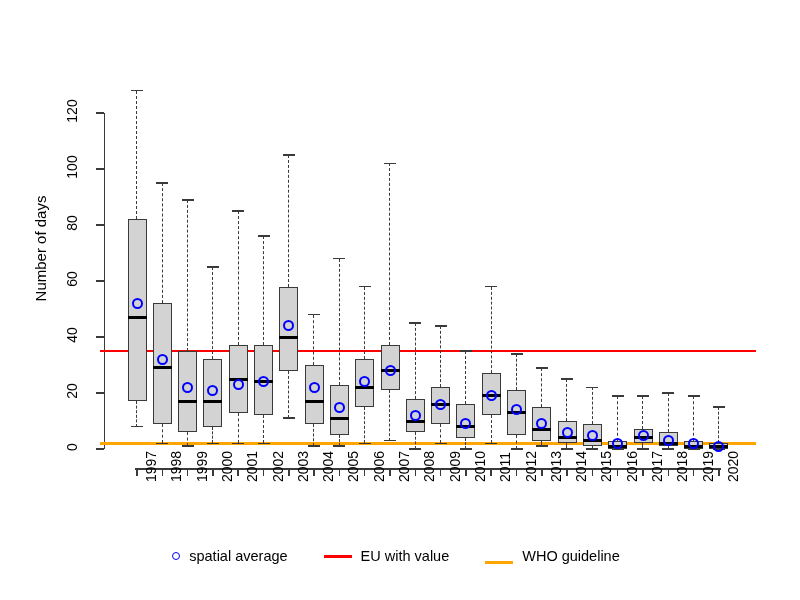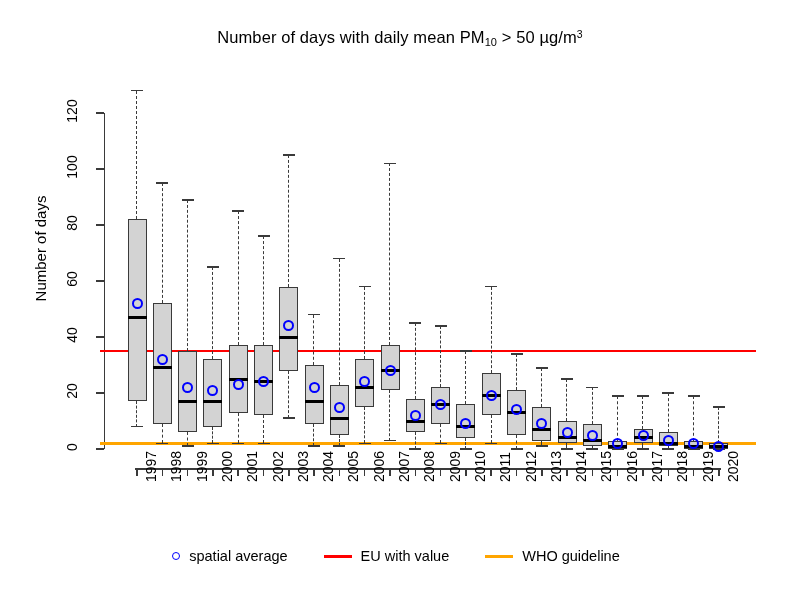--- a/index.html
+++ b/index.html
@@ -126,42 +126,39 @@
     justify-content: center;
     align-items: center;
     gap: 0px;
     font-size: 14.5px;
   }
   .leg-item {
     display: flex;
     align-items: center;
     margin-right: 36px;
   }
-  .leg-item:last-child { margin-right: 8px; }
+  .leg-item:last-child { margin-right: 8px; align-items: flex-end; }
   .leg-circle {
     width: 8px; height: 8px;
     border: 1.6px solid #0000ff;
     border-radius: 50%;
     box-sizing: border-box;
     margin-right: 9px;
   }
   .leg-line {
     width: 28px;
     height: 3px;
     margin-right: 9px;
   }
 </style>
 </head>
 <body>
 
 <div id="root">
 
-  <div class="chart-title">
-    <span>Number of days with daily mean PM</span><sub>10</sub><span> &gt; 50 µg/m</span><sup>3</sup>
-  </div>
 
   <div id="plot">
       <div class="axis-line" style="left: 103.5px; top: 113px; width: 1.6px; height: 336px;"></div>
       <div class="tick" style="left: 95.5px; top: 448.2px; width: 8px; height: 1.6px;"></div>
       <div class="ytick-label" style="left: 51.5px; top: 439px; width: 40px;">0</div>
       <div class="tick" style="left: 95.5px; top: 392.2px; width: 8px; height: 1.6px;"></div>
       <div class="ytick-label" style="left: 51.5px; top: 383px; width: 40px;">20</div>
       <div class="tick" style="left: 95.5px; top: 336.2px; width: 8px; height: 1.6px;"></div>
       <div class="ytick-label" style="left: 51.5px; top: 327px; width: 40px;">40</div>
       <div class="tick" style="left: 95.5px; top: 280.2px; width: 8px; height: 1.6px;"></div>

